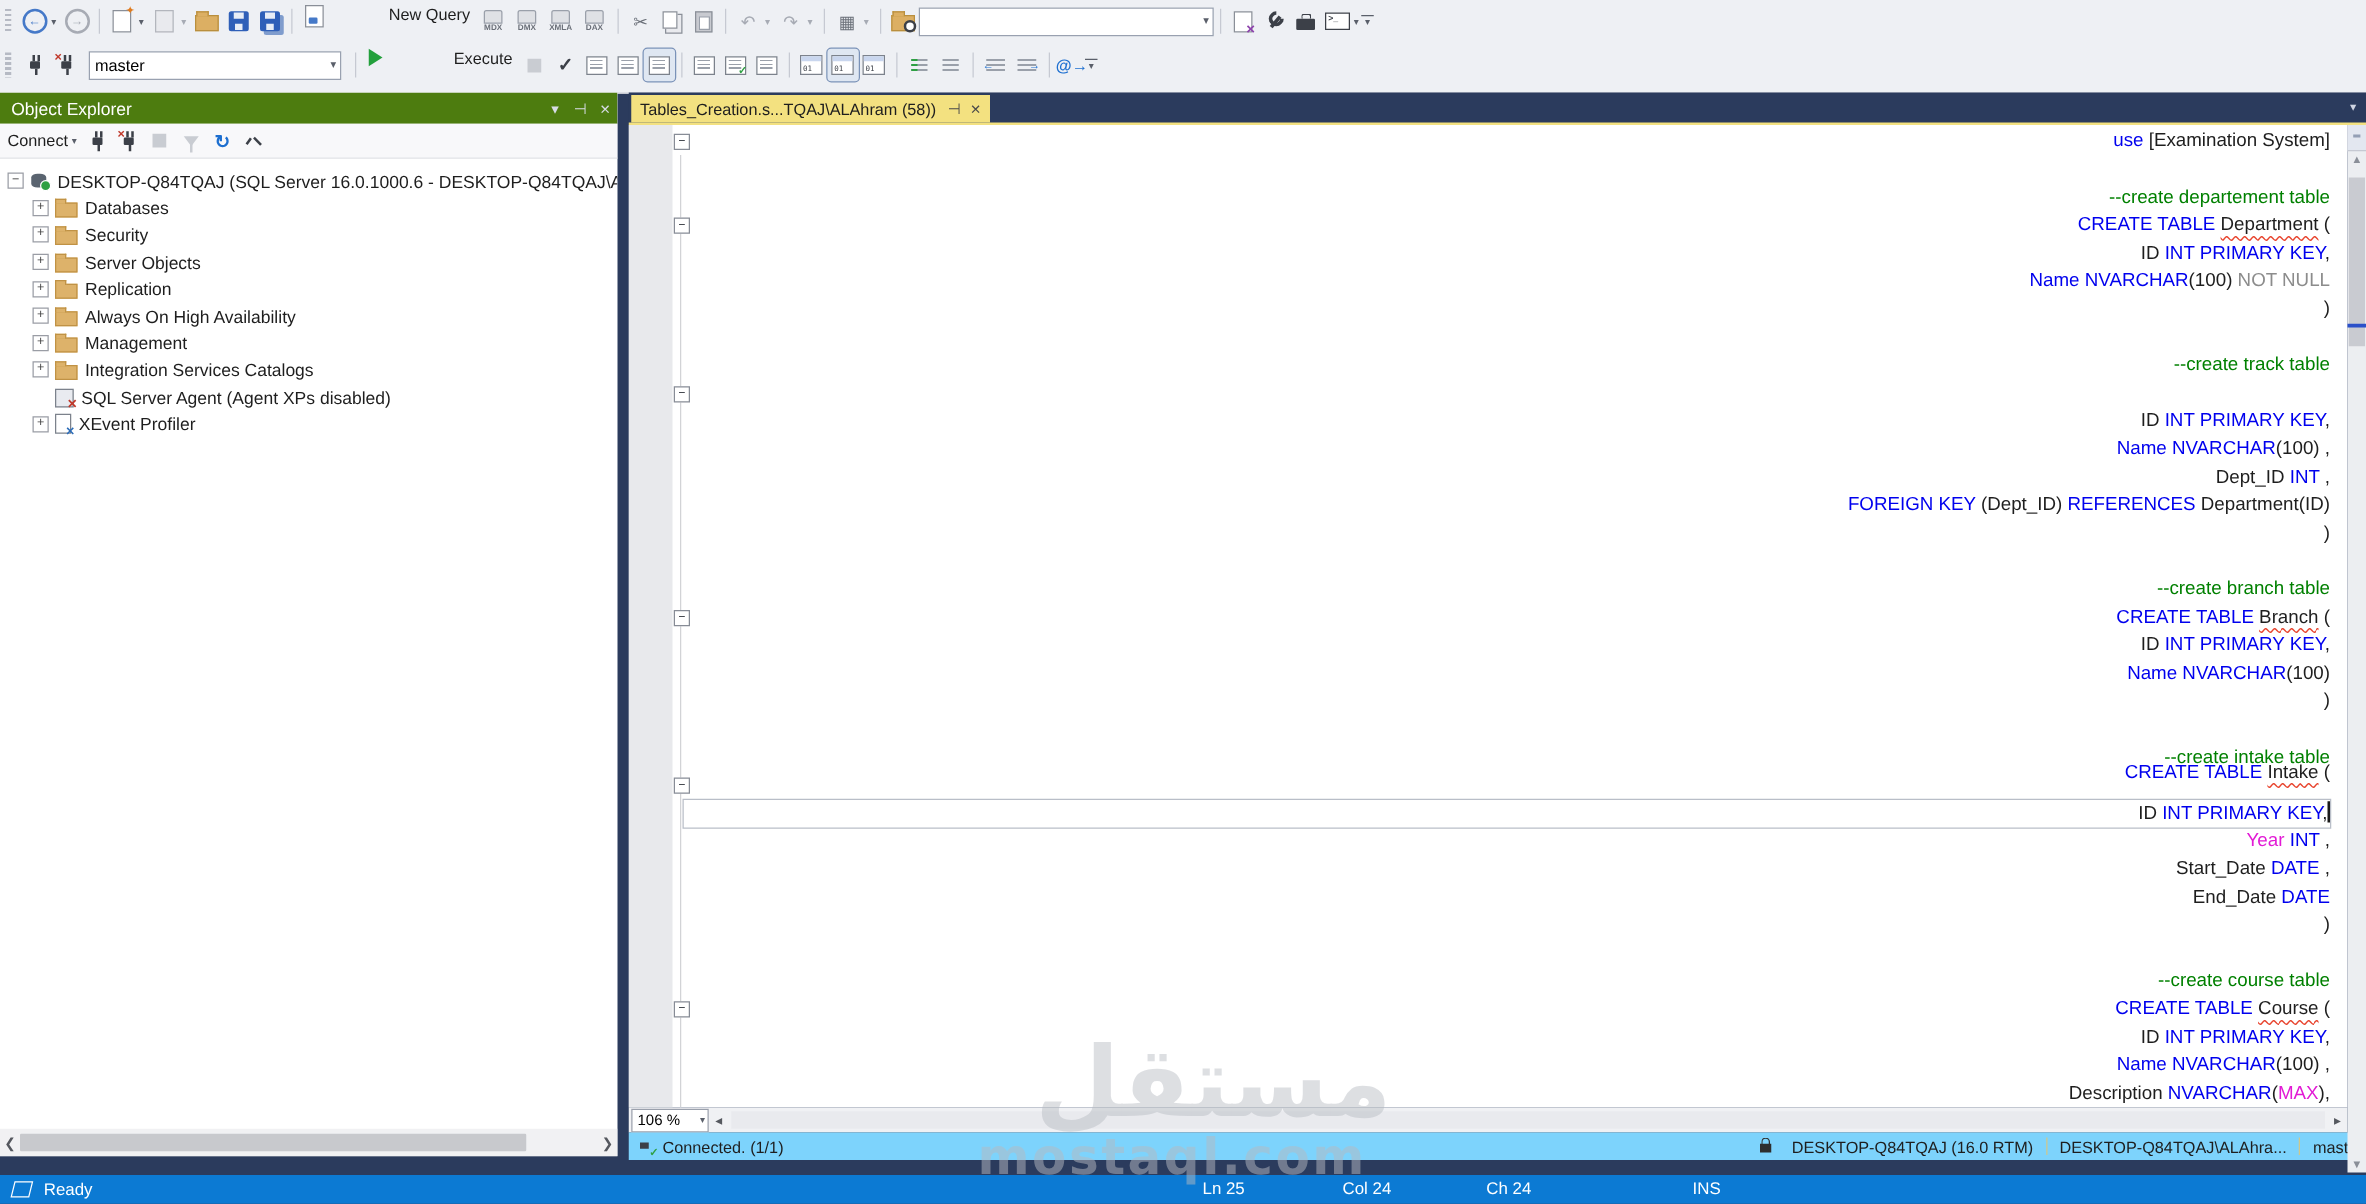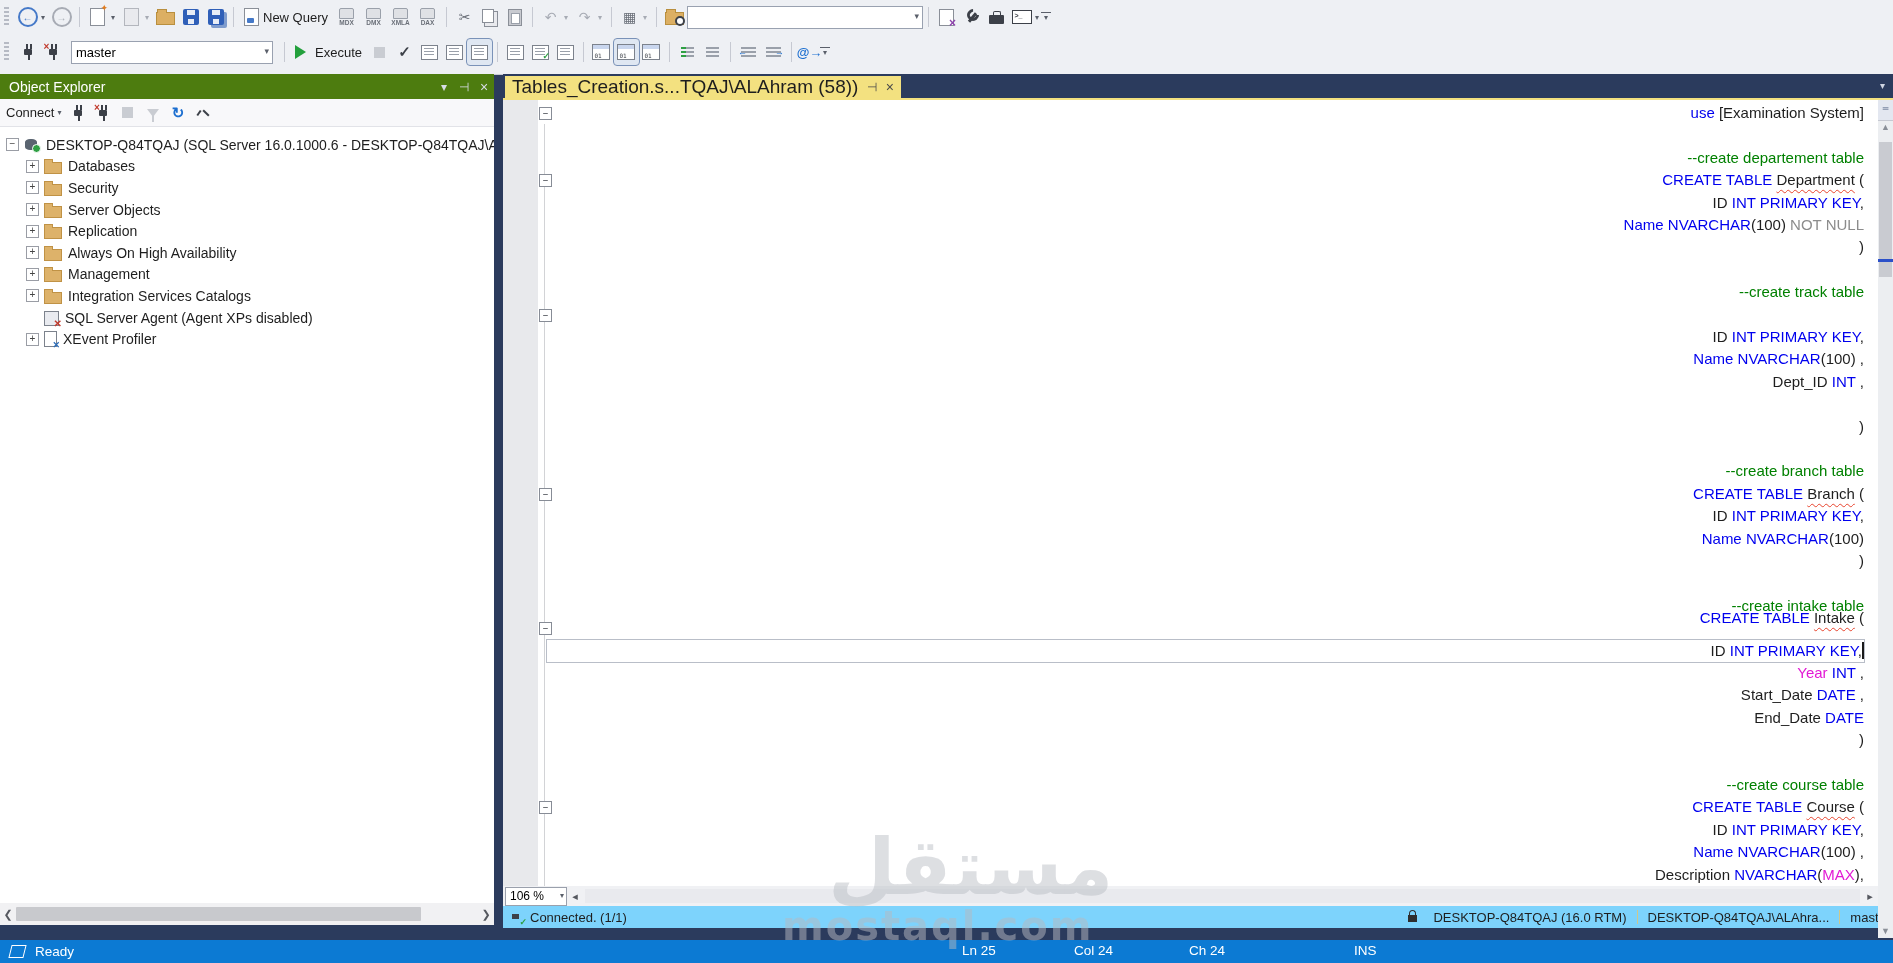--- a/index.html
+++ b/index.html
@@ -67,21 +67,21 @@
   .gridtab:before{content:"";position:absolute;left:0;top:0;width:100%;height:4px;background:#c9d6ee;}
   .gridtab:after{content:"01";position:absolute;left:1px;bottom:0;font-size:6px;color:#3c4048;font-family:"DejaVu Sans Mono",monospace;}
   .toggled{background:#dfe7f2;outline:1px solid #7a92b8;}
   .bars{width:13px;height:11px;background:repeating-linear-gradient(180deg,#9aa0aa 0 2px,transparent 2px 4px);position:relative;}
   .bars.grn:before{content:"";position:absolute;left:0;top:0;width:5px;height:11px;background:repeating-linear-gradient(180deg,#2ea043 0 2px,transparent 2px 4px);}
   .ind{width:15px;height:11px;background:repeating-linear-gradient(180deg,#9aa0aa 0 2px,transparent 2px 4px);position:relative;}
   .ind:after{position:absolute;font-size:9px;font-weight:bold;color:#1d6fd0;top:0;}
   .ind.out:after{content:"←";left:-3px;}
   .ind.in:after{content:"→";right:-3px;}
   .atic{font-size:13px;font-weight:bold;color:#1d6fd0;}
-  .tb-btn{display:inline-flex;align-items:center;height:26px;padding:0 5px;border-radius:3px;flex:none;}
+  .tb-btn{display:inline-flex;align-items:flex-start;height:26px;padding:0 5px;border-radius:3px;flex:none;gap:48px;}
   .tb-label{font-size:13px;color:#1e1e1e;margin-left:4px;white-space:nowrap;}
   
   .oe-panel{position:absolute;left:0;top:74px;width:494px;height:851px;background:#fff;overflow:hidden;}
   .oe-title{position:absolute;left:0;top:0;width:100%;height:25px;background:#4d7c0f;color:#fff;
             display:flex;align-items:center;font-size:14px;padding-left:9px;box-sizing:border-box;}
   .oe-title .spacer{flex:1;}
   .oe-tbtn{width:20px;color:#d7dce6;text-align:center;font-size:12px;}
   .pinrot{display:inline-block;transform:rotate(90deg);font-size:12px;}
   .oe-toolbar{position:absolute;left:0;top:25px;width:100%;height:28px;background:#f8f8fa;border-bottom:1px solid #e2e3e8;
               display:flex;align-items:center;padding-left:6px;box-sizing:border-box;}
@@ -99,21 +99,21 @@
   .ti-xevent{width:11px;height:14px;background:#fff;border:1px solid #7c828c;position:relative;}
   .ti-xevent:after{content:"✕";position:absolute;right:-4px;bottom:-4px;color:#2b6cb8;font-size:9px;font-weight:bold;}
   .tree-label{font-size:14px;color:#1e1e1e;}
   .oe-hscroll{position:absolute;left:0;bottom:0;width:100%;height:22px;background:#f1f1f3;display:flex;align-items:center;}
   .sc-arrow{width:16px;text-align:center;color:#55585f;font-size:11px;flex:none;}
   .sc-thumb-h{height:14px;background:#c8c9cd;border-radius:1px;}
   
   .editor-panel{position:absolute;left:503px;top:74px;width:1390px;height:866px;}
   .tabstrip{position:absolute;left:0;top:0;width:100%;height:24px;background:#2b3b5d;}
   .tab{position:absolute;left:2px;bottom:0;height:22px;background:#f3e180;display:flex;align-items:center;padding:0 7px;color:#1e1e1e;}
-  .tab-title{font-size:19px;white-space:nowrap;}
+  .tab-title{font-size:13px;white-space:nowrap;}
   .tab .pin{margin-left:9px;font-size:11px;color:#4a4a4a;}
   .tab .tabx{margin-left:8px;font-size:14px;color:#4a4a4a;line-height:14px;}
   .docdd{position:absolute;right:8px;top:6px;color:#cfd5e2;font-size:10px;}
   .tab-underline{position:absolute;left:0;top:24px;width:100%;height:2px;background:#f3e180;}
   .code-area{position:absolute;left:0;top:26px;width:1375px;height:786px;background:#fff;overflow:hidden;}
   .code-gutter{position:absolute;left:0;top:0;width:35px;height:100%;background:#e8e9ec;}
   .guide{position:absolute;left:41px;top:24px;width:1px;height:762px;background:#d2d3d6;}
   .fold{position:absolute;left:36px;width:11px;height:11px;border:1px solid #878c96;background:#fff;color:#3c4048;
         font:9px/10px "DejaVu Sans Mono",monospace;text-align:center;z-index:3;}
   .code-line{position:absolute;left:44px;right:14px;height:22.4px;line-height:22.4px;padding-left:9px;white-space:pre;
@@ -446,20 +446,21 @@
       <div class="code-line" style="top: 69.2px;"><span class="tok-k">CREATE TABLE</span><span class="tok-p"> </span><span class="tok-t">Department</span><span class="tok-p"> (</span></div>
       <div class="code-line" style="top: 91.6px;"><span class="tok-p">    ID </span><span class="tok-k">INT PRIMARY KEY</span><span class="tok-p">,</span></div>
       <div class="code-line" style="top: 114px;"><span class="tok-p">    </span><span class="tok-k">Name</span><span class="tok-p"> </span><span class="tok-k">NVARCHAR</span><span class="tok-p">(</span><span class="tok-n">100</span><span class="tok-p">) </span><span class="tok-g">NOT NULL</span></div>
       <div class="code-line" style="top: 136.4px;"><span class="tok-p">)</span></div>
       <div class="code-line" style="top: 158.8px;"></div>
       <div class="code-line" style="top: 181.2px;"><span class="tok-c">--create track table</span></div>
       <span class="fold" style="top: 208.6px;">−</span>
       <div class="code-line" style="top: 226px;"><span class="tok-p">    ID </span><span class="tok-k">INT PRIMARY KEY</span><span class="tok-p">,</span></div>
       <div class="code-line" style="top: 248.4px;"><span class="tok-p">    </span><span class="tok-k">Name</span><span class="tok-p"> </span><span class="tok-k">NVARCHAR</span><span class="tok-p">(</span><span class="tok-n">100</span><span class="tok-p">) ,</span></div>
       <div class="code-line" style="top: 270.8px;"><span class="tok-p">    Dept_ID </span><span class="tok-k">INT</span><span class="tok-p"> ,</span></div>
+      <div class="code-line" style="top: 293.2px;"><span class="tok-p">    </span><span class="tok-k">FOREIGN KEY</span><span class="tok-p"> (Dept_ID) </span><span class="tok-k">REFERENCES</span><span class="tok-p"> Department(ID)</span></div>
       <div class="code-line" style="top: 315.6px;"><span class="tok-p">)</span></div>
       <div class="code-line" style="top: 338px;"></div>
       <div class="code-line" style="top: 360.4px;"><span class="tok-c">--create branch table</span></div>
       <span class="fold" style="top: 387.8px;">−</span>
       <div class="code-line" style="top: 382.8px;"><span class="tok-k">CREATE TABLE</span><span class="tok-p"> </span><span class="tok-t">Branch</span><span class="tok-p"> (</span></div>
       <div class="code-line" style="top: 405.2px;"><span class="tok-p">    ID </span><span class="tok-k">INT PRIMARY KEY</span><span class="tok-p">,</span></div>
       <div class="code-line" style="top: 427.6px;"><span class="tok-p">    </span><span class="tok-k">Name</span><span class="tok-p"> </span><span class="tok-k">NVARCHAR</span><span class="tok-p">(</span><span class="tok-n">100</span><span class="tok-p">)</span></div>
       <div class="code-line" style="top: 450px;"><span class="tok-p">)</span></div>
       <div class="code-line" style="top: 472.4px;"></div>
       <div class="code-line" style="top: 494.8px;"><span class="tok-c">--create intake table</span></div>

